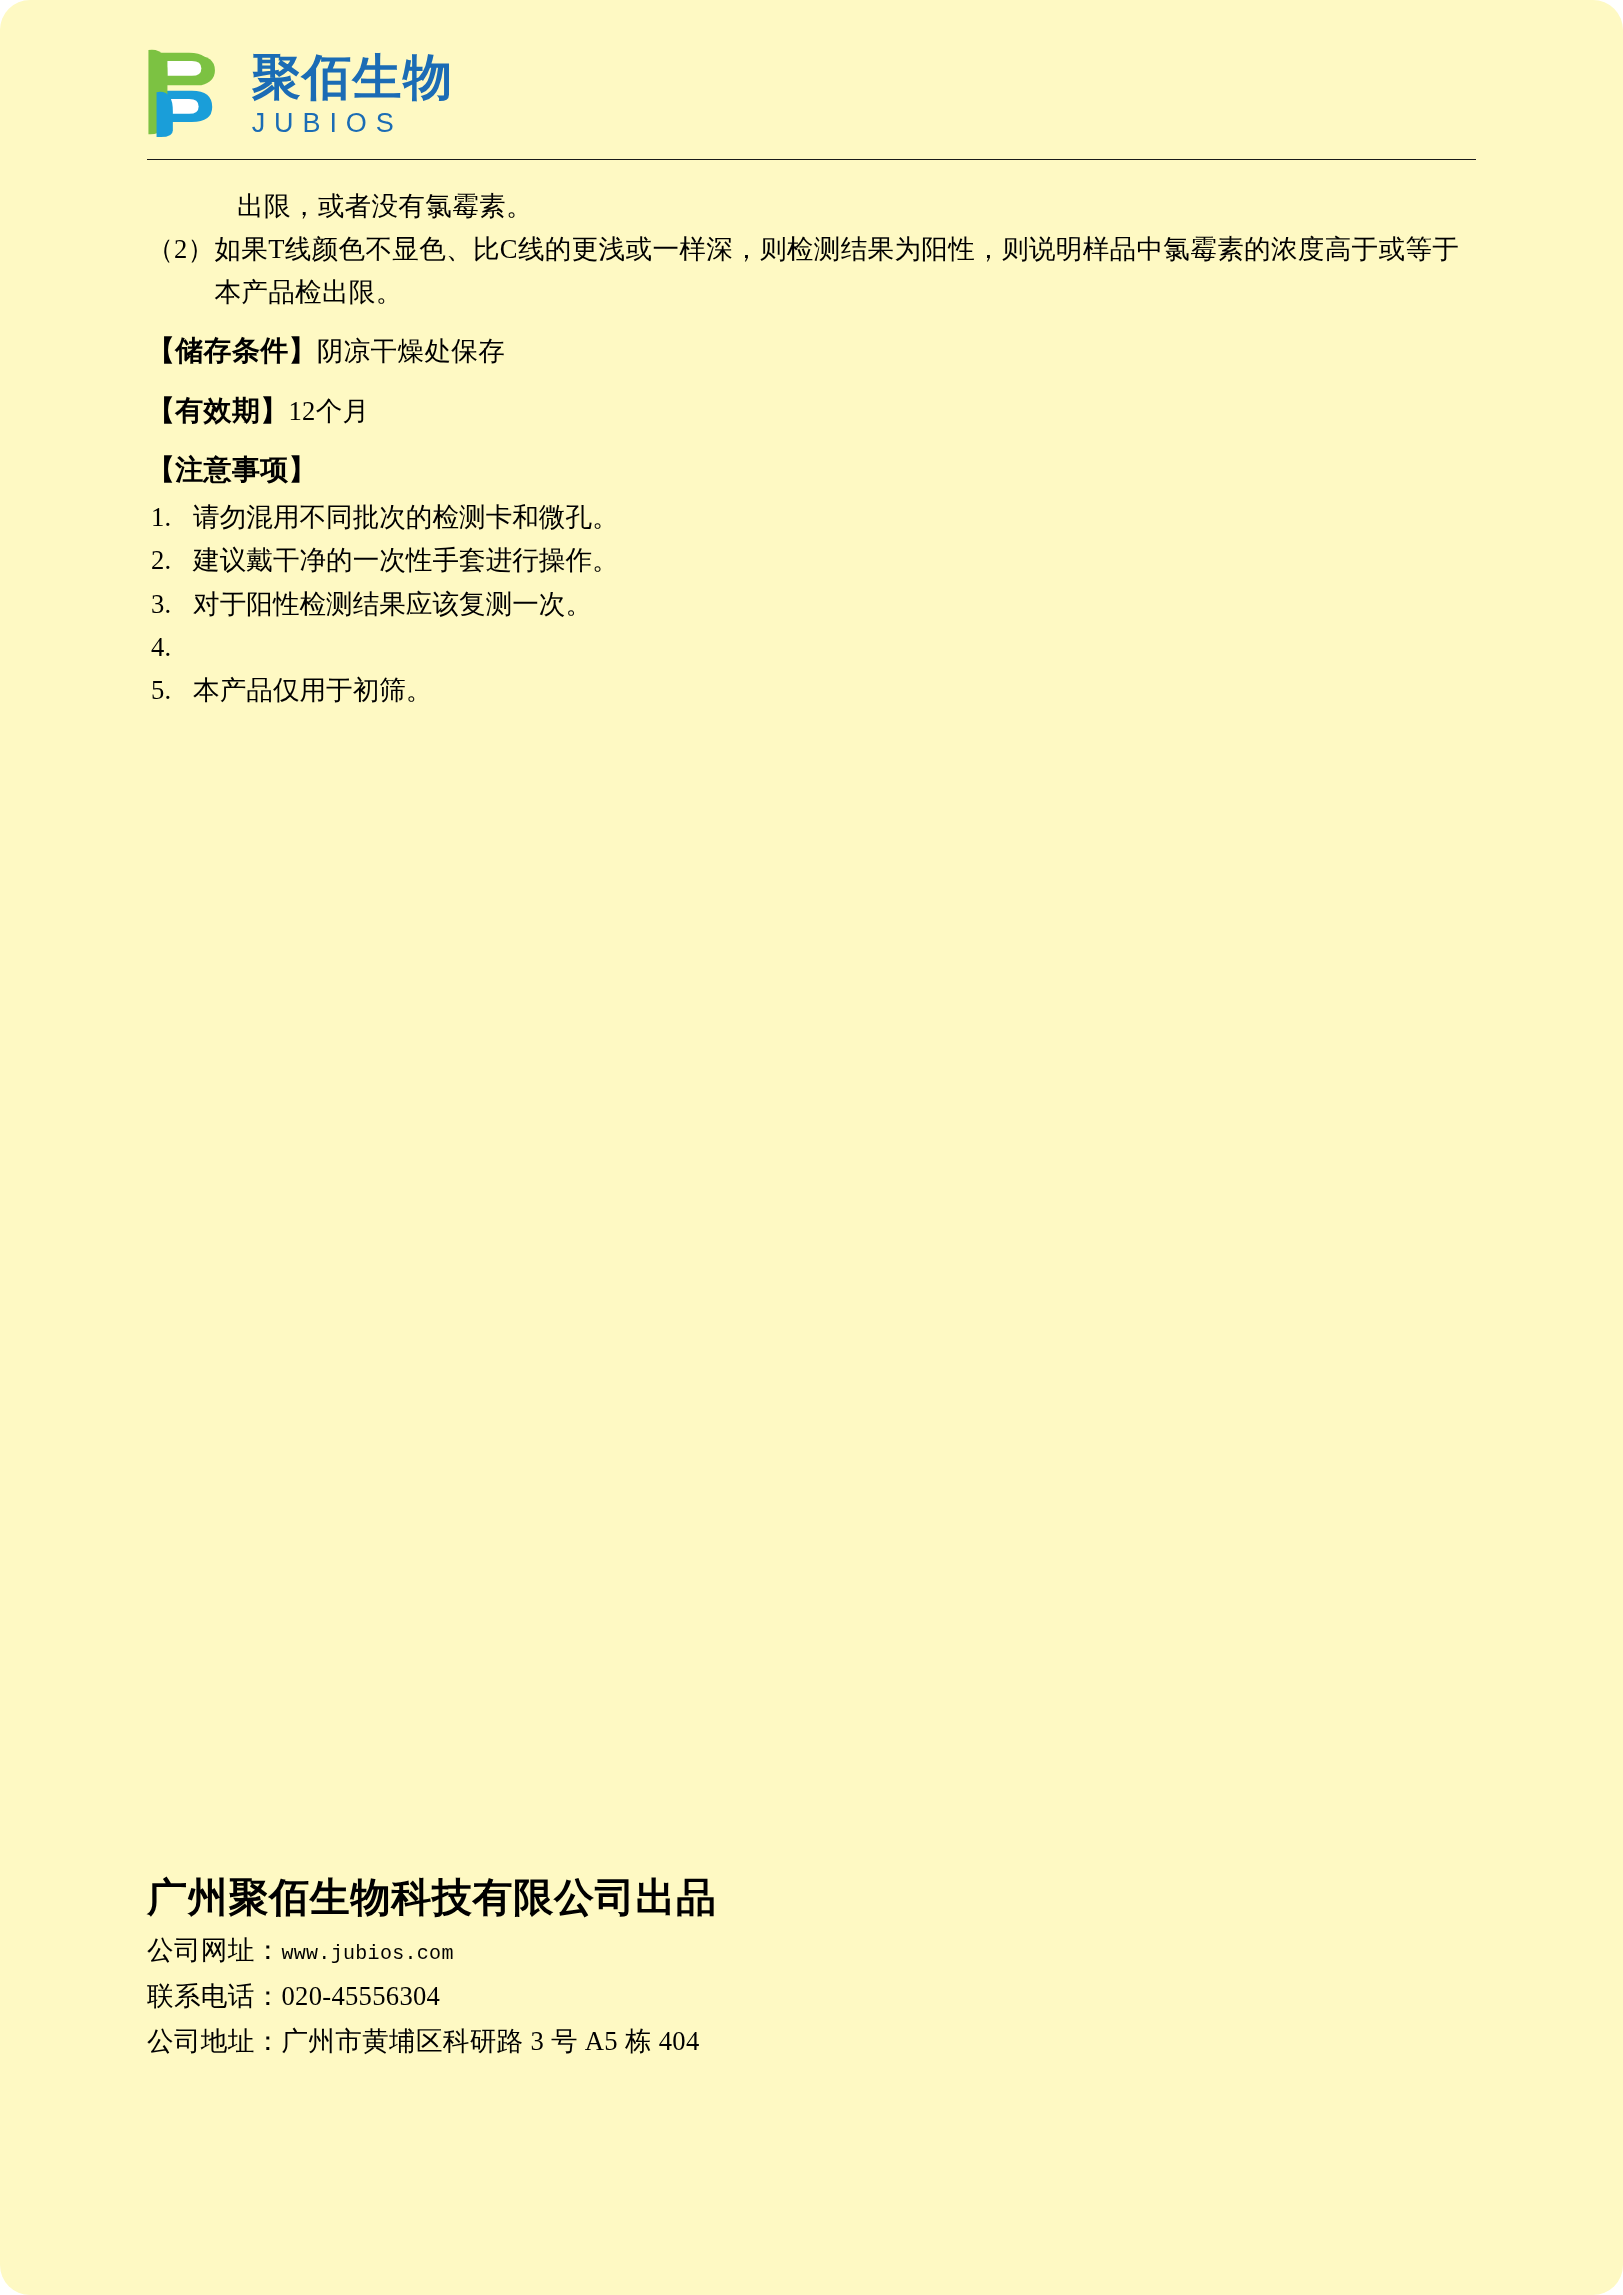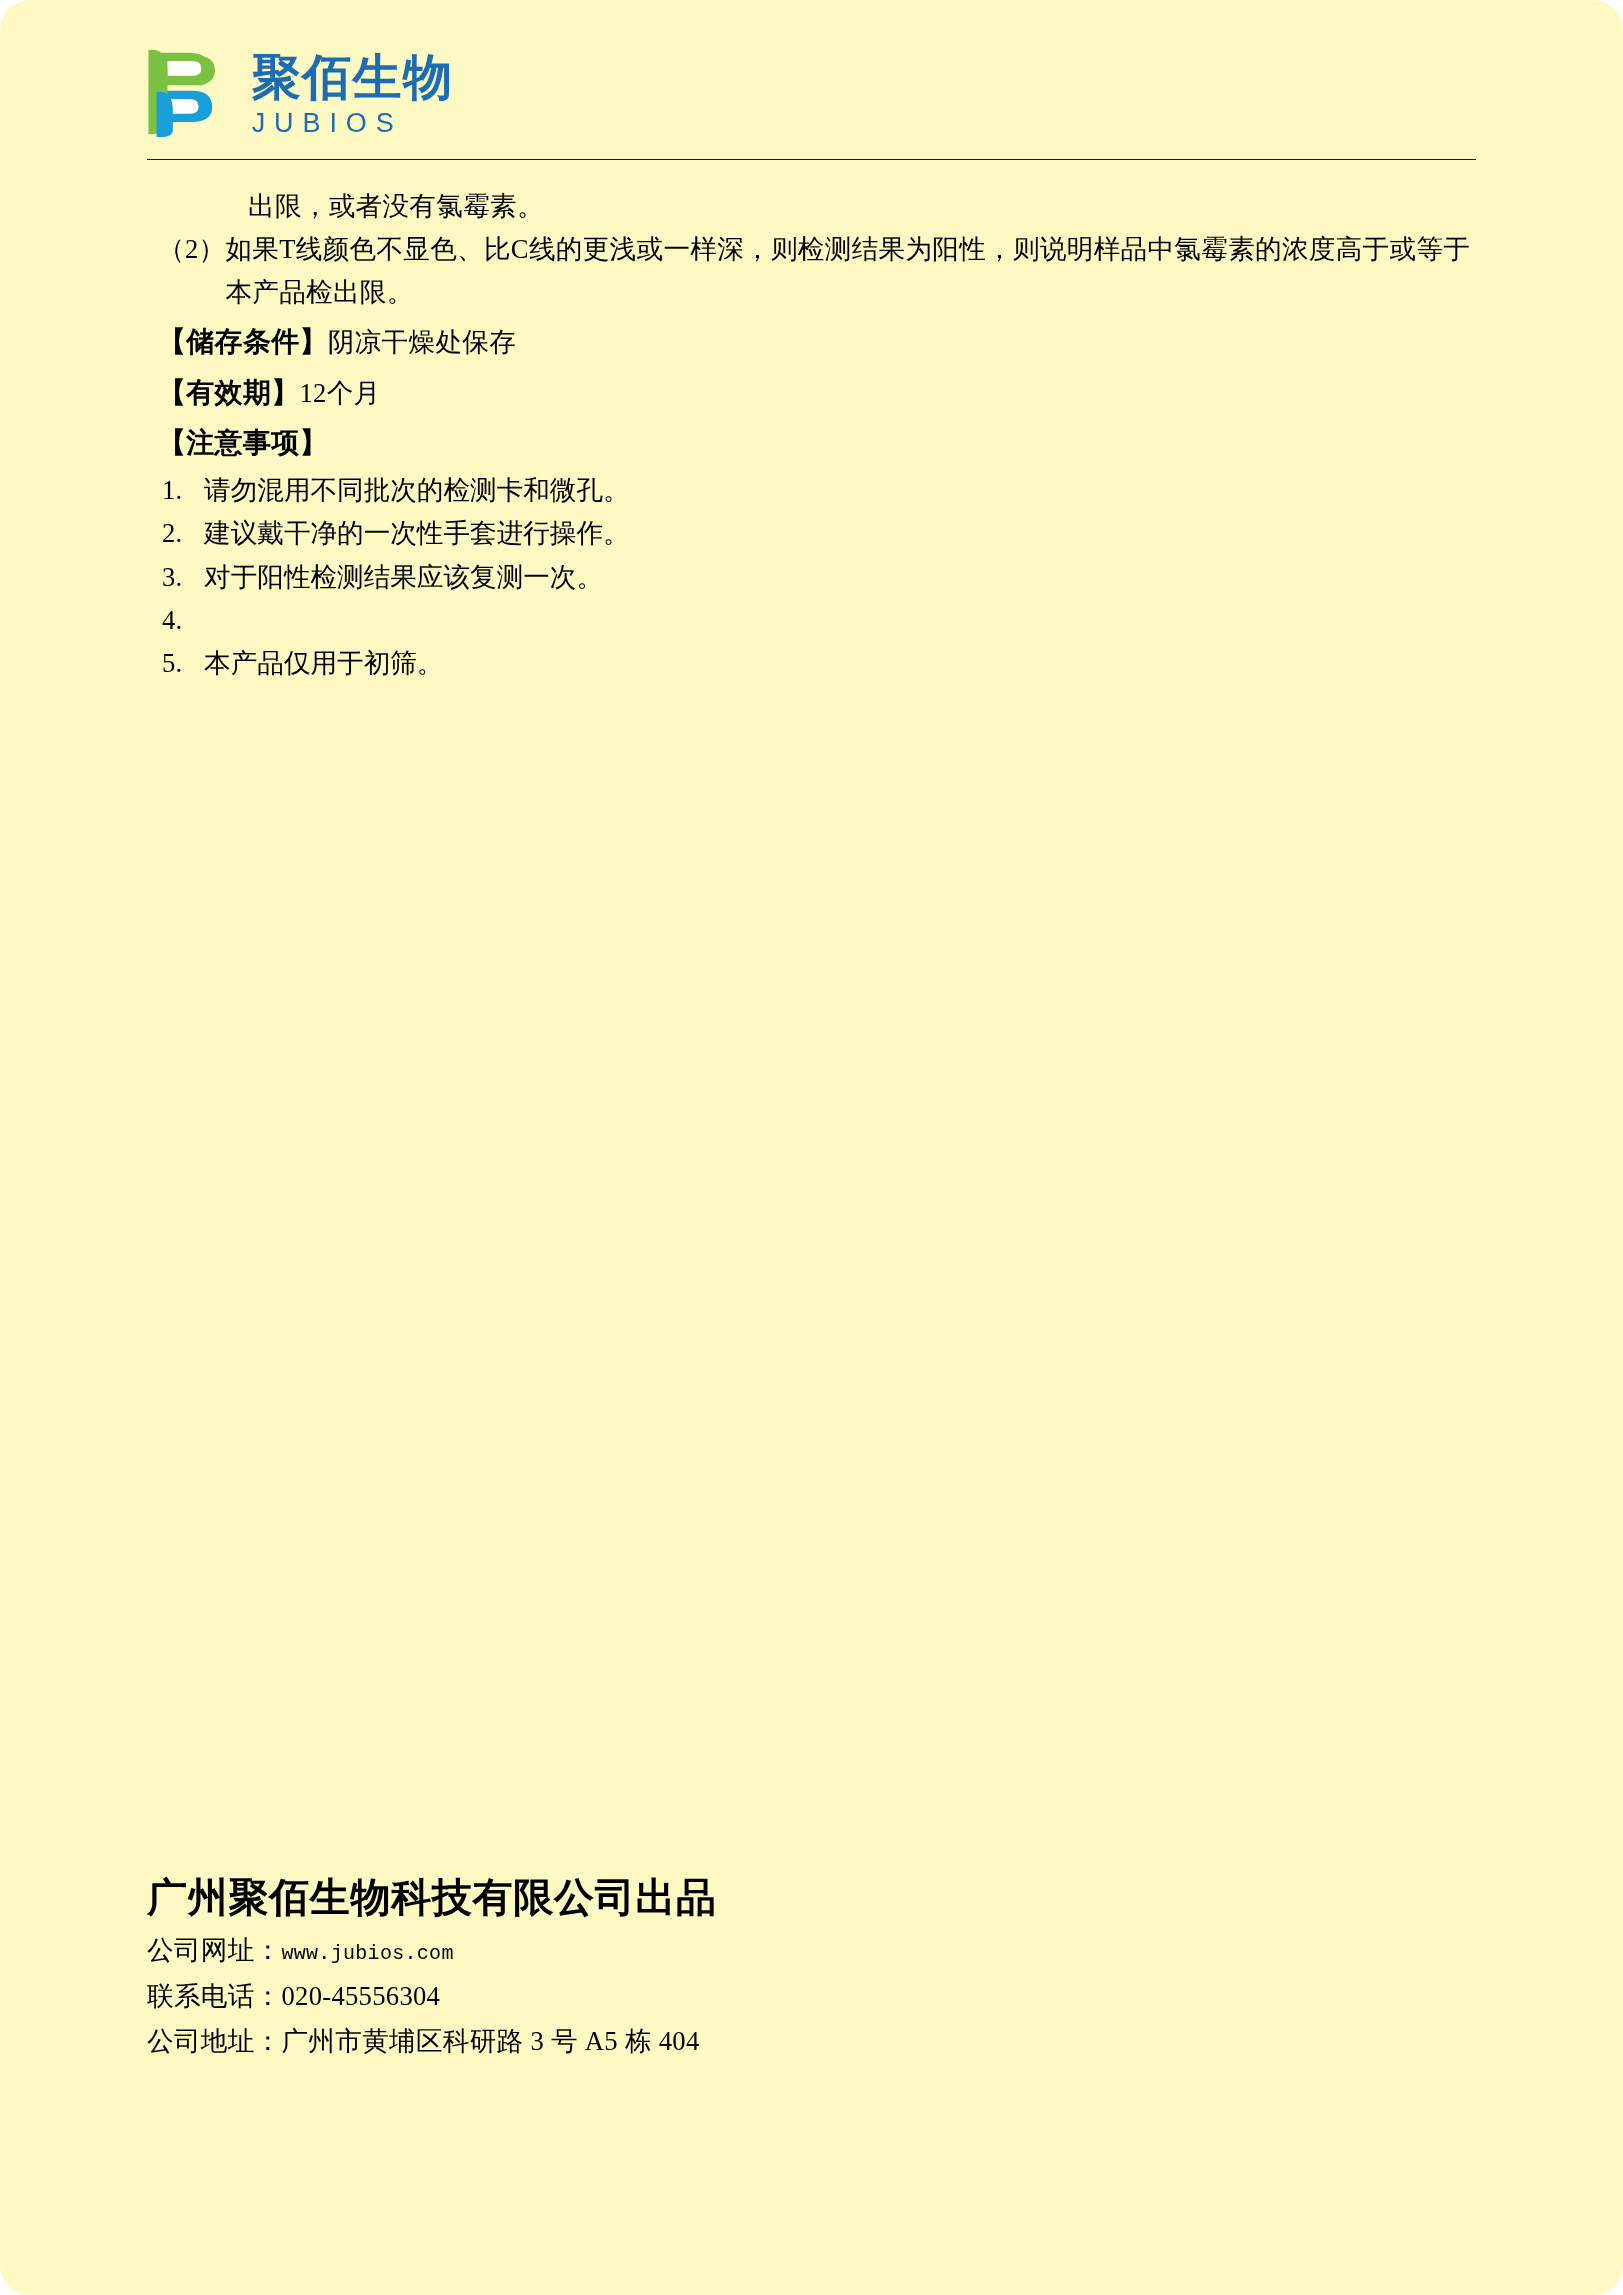--- a/index.html
+++ b/index.html
@@ -71,21 +71,21 @@
     left: 0;
     right: 0;
     top: 124px;
     border-bottom: 1.4px solid #1a1a1a;
   }
 
   
   .content {
     position: absolute;
     top: 185px;
-    left: 158px;
+    left: 147px;
     width: 1336px;
   }
   .line {
     font-size: 26.6px;
     line-height: 1.62;
     color: #000;
     letter-spacing: 0.3px;
   }
   .indent-1 { padding-left: 90px; }
   .hang {
@@ -100,21 +100,21 @@
     flex: 1 1 auto;
   }
   .para-2 .body-text {
     padding-left: 0;
   }
   .bold-head {
     font-weight: bold;
     font-size: 28px;
   }
   .section {
-    margin-top: 5px;
+    margin-top: 14px;
   }
   .numlist {
     margin-top: 4.1px;
   }
   .numitem {
     display: flex;
     align-items: flex-start;
     font-size: 26.6px;
     line-height: 1.62;
     padding-left: 4.1px;

